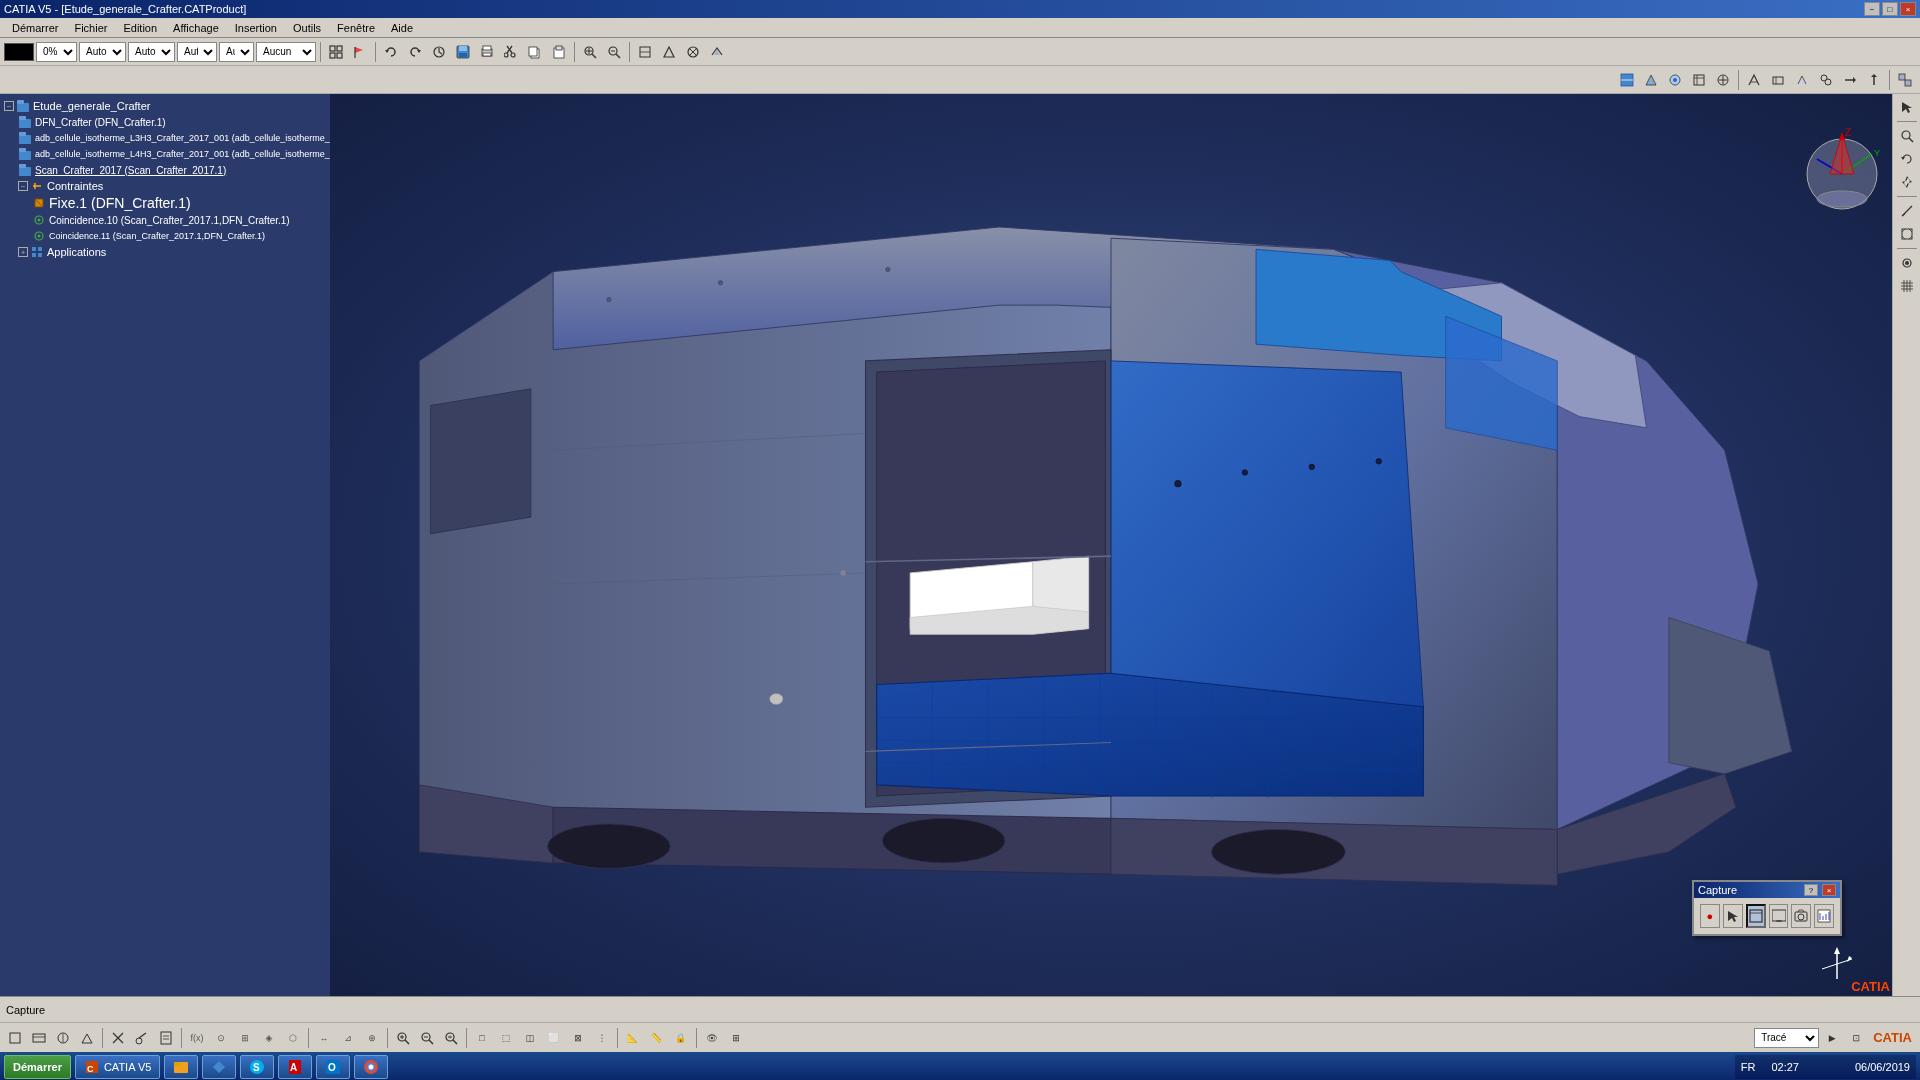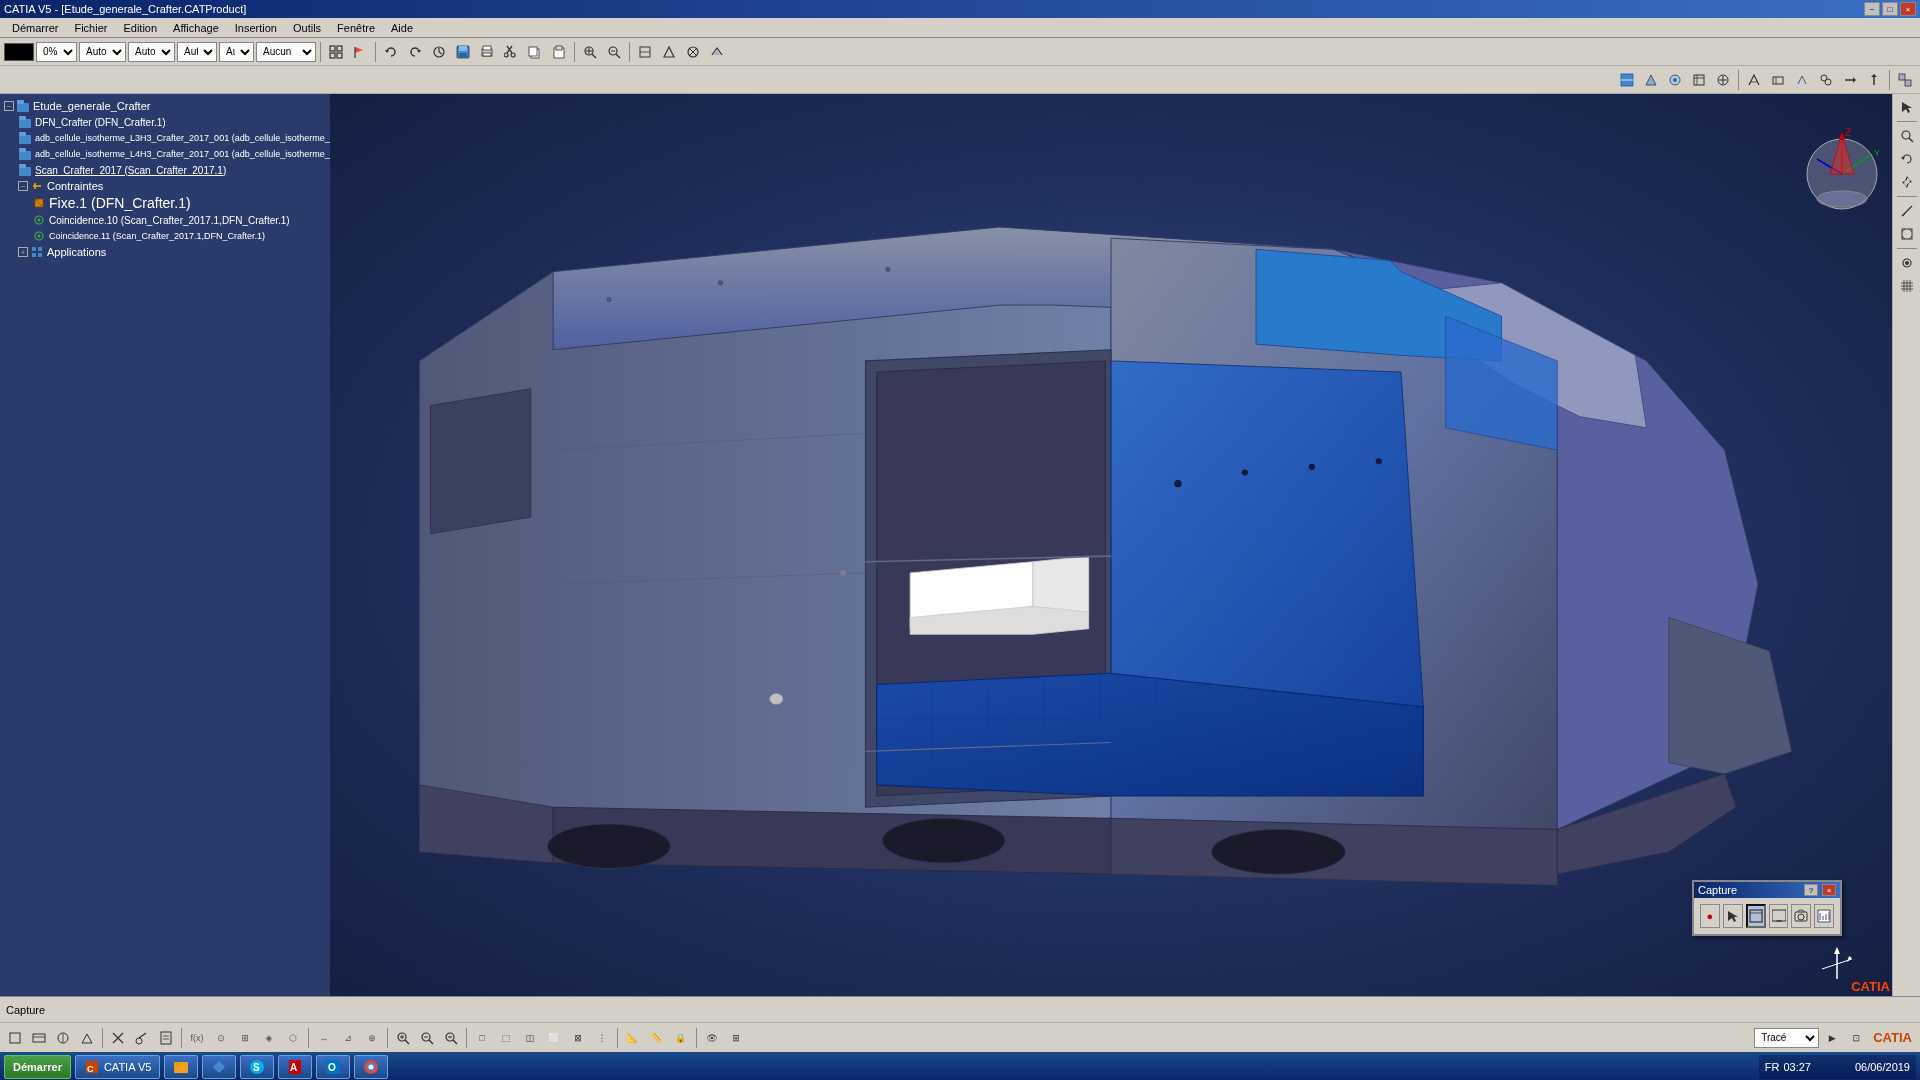--- a/index.html
+++ b/index.html
@@ -306,21 +306,21 @@
       border: 1px solid #6abf66;
       color: white;
       font-size: 11px;
       font-weight: bold;
       cursor: pointer;
       border-radius: 2px;
       display: flex; align-items: center;
     }
     .taskbar-spacer { flex: 1; }
     .taskbar-sys {
-      display: flex; align-items: center; gap: 4px;
+      display: flex; align-items: center; gap: 16px;
       background: rgba(0,0,50,0.3);
       padding: 0 6px;
       height: 24px;
     }
 
     
     .coord-display {
       position: absolute;
       bottom: 10px;
       right: 35px;
@@ -1122,16 +1122,16 @@
         <circle cx="8" cy="8" r="7" fill="#dd4b39"></circle>
         <circle cx="8" cy="8" r="4" fill="#4285f4"></circle>
         <circle cx="8" cy="8" r="2.5" fill="white"></circle>
       </svg>
   </div>
 
   <div class="taskbar-spacer"></div>
 
   <div class="taskbar-sys">
     <span style="color:white;font-size:11px;">FR</span>
-    <span style="color:white;font-size:11px;">03:27</span>
+    <span style="color:white;font-size:11px;">02:27</span>
     <span style="color:white;font-size:11px;padding-left:40px;">06/06/2019</span>
   </div>
 </div>
 
 </body></html>

